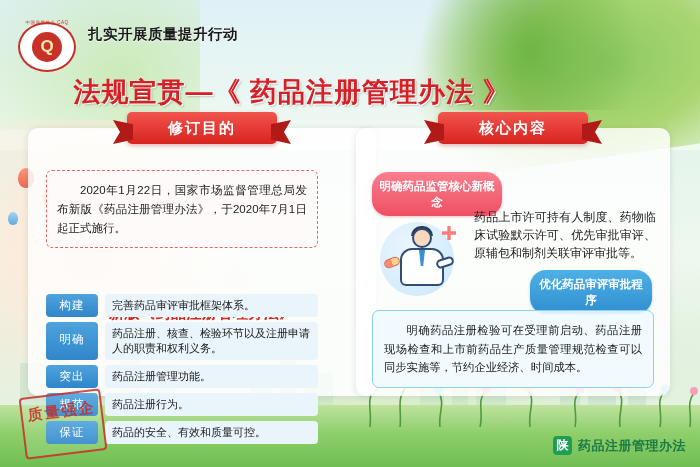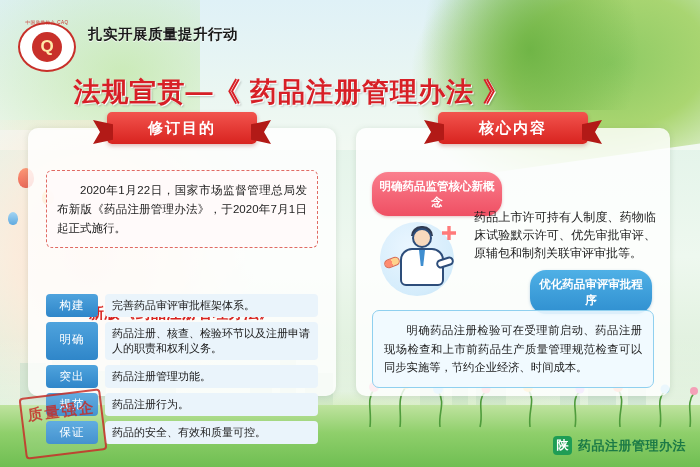--- a/index.html
+++ b/index.html
@@ -152,21 +152,21 @@
     text-shadow: 1px 1px 0 #ffffff, 2px 2px 2px rgba(0,0,0,.18);
   }
 
   
   .panel {
     position: absolute;
     background: rgba(255,255,255,0.82);
     border-radius: 10px;
     box-shadow: 0 1px 6px rgba(90,120,90,.18);
   }
-  .panel-left  { left: 28px;  top: 128px; width: 308px; height: 268px; }
+  .panel-left  { left: 28px;  top: 128px; width: 308px; height: 268px; padding-left: 40px; }
   .panel-right { left: 356px; top: 128px; width: 314px; height: 268px; }
 
   .ribbon {
     position: absolute;
     top: -16px;
     left: 50%;
     transform: translateX(-50%);
     width: 150px; height: 32px;
     background: linear-gradient(180deg, #f2544e 0%, #d8231f 100%);
     border-radius: 5px;

